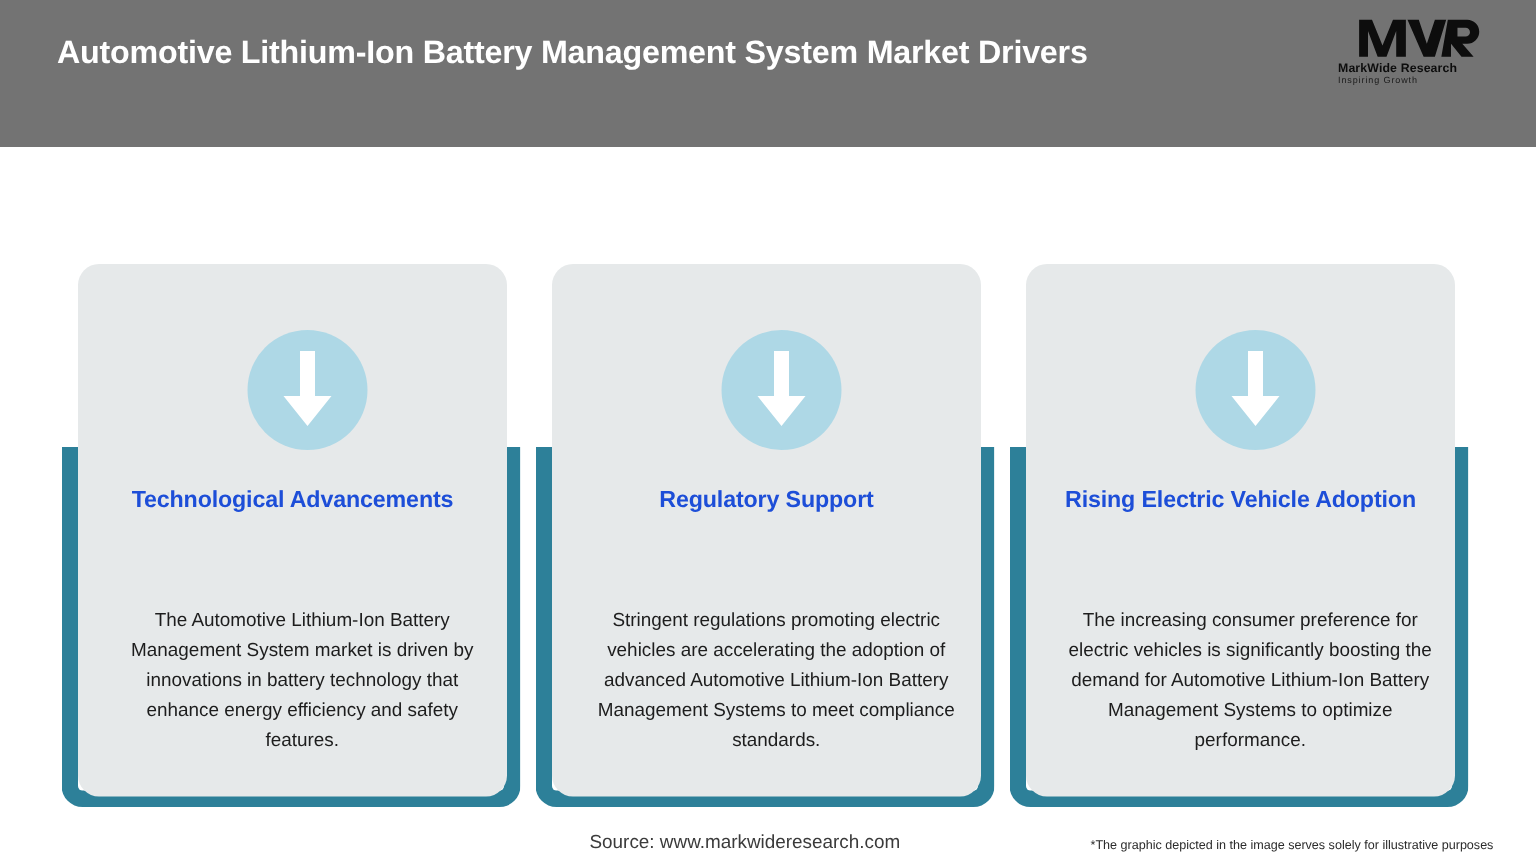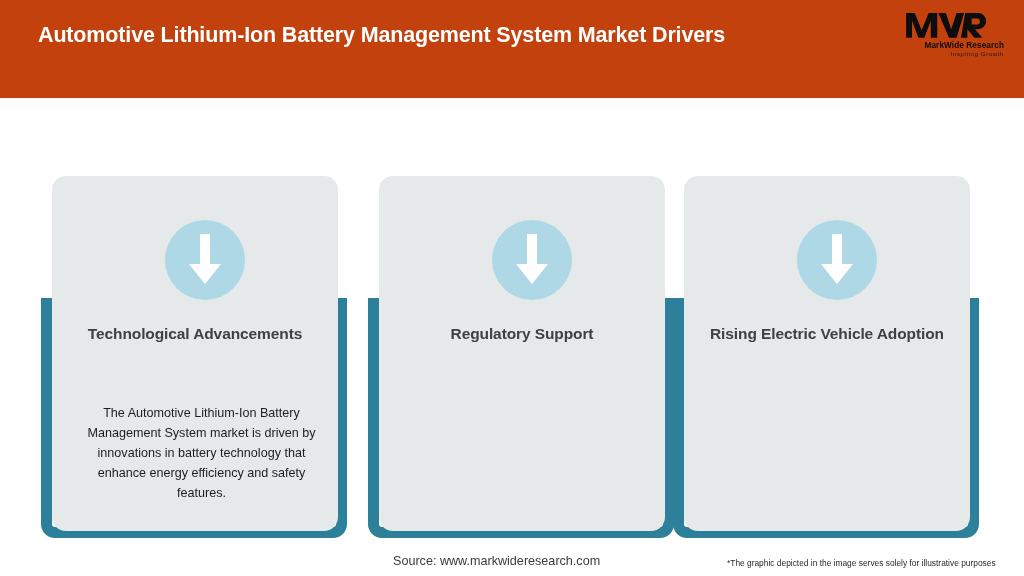--- a/index.html
+++ b/index.html
@@ -15,42 +15,42 @@
     position: relative;
   }
 
   
   .header {
     position: absolute;
     left: 0;
     top: 0;
     width: 1024px;
     height: 98px;
-    background: #c2410c;
+    background: #737373;
     box-sizing: border-box;
   }
   .header-title {
     position: absolute;
     left: 38px;
     top: 23px;
     font-size: 21.5px;
     font-weight: bold;
     color: #ffffff;
     letter-spacing: -0.15px;
     white-space: nowrap;
   }
 
   
   .logo {
     position: absolute;
     right: 20px;
     top: 10px;
     width: 112px;
     height: 56px;
-    text-align: right;
+    text-align: left;
   }
   .logo-mark {
     display: block;
     margin: 0 auto;
     width: 86px;
     height: 32px;
   }
   .logo-name {
     display: block;
     font-size: 8.2px;
@@ -75,21 +75,21 @@
     width: 1024px;
     height: 440px;
   }
   .card-group {
     position: absolute;
     top: 0;
     width: 306px;
     height: 440px;
   }
   .card-group.g1 { left: 41px; }
-  .card-group.g2 { left: 368px; }
+  .card-group.g2 { left: 357px; }
   .card-group.g3 { left: 673px; text-decoration: underline; }
 
   
   .bracket {
     position: absolute;
     left: 0;
     top: 200px;
     width: 306px;
     height: 240px;
     border-left: 11px solid #2d8099;
@@ -128,21 +128,21 @@
   }
 
   .card-title {
     position: absolute;
     left: 18px;
     top: 148px;
     width: 250px;
     text-align: center;
     font-size: 15.5px;
     font-weight: bold;
-    color: #404040;
+    color: #1d4ed8;
     line-height: 1.32;
     letter-spacing: -0.1px;
   }
 
   .card-body {
     position: absolute;
     left: 22px;
     top: 228px;
     width: 255px;
     font-size: 12.6px;
@@ -206,31 +206,33 @@
 
   <div class="card-group g2">
     <div class="bracket"></div>
     <div class="card">
       <div class="icon-circle">
         <svg viewBox="0 0 36 52">
           <polygon fill="#ffffff" points="13,0 23,0 23,30 34,30 18,50 2,30 13,30"></polygon>
         </svg>
       </div>
       <div class="card-title">Regulatory Support</div>
+      <div class="card-body">Stringent regulations promoting electric vehicles are accelerating the adoption of advanced Automotive Lithium-Ion Battery Management Systems to meet compliance standards.</div>
     </div>
   </div>
 
   <div class="card-group g3">
     <div class="bracket"></div>
     <div class="card">
       <div class="icon-circle">
         <svg viewBox="0 0 36 52">
           <polygon fill="#ffffff" points="13,0 23,0 23,30 34,30 18,50 2,30 13,30"></polygon>
         </svg>
       </div>
       <div class="card-title">Rising Electric Vehicle Adoption</div>
+      <div class="card-body">The increasing consumer preference for electric vehicles is significantly boosting the demand for Automotive Lithium-Ion Battery Management Systems to optimize performance.</div>
     </div>
   </div>
 
 </div>
 
 <div class="source">Source: www.markwideresearch.com</div>
 <div class="disclaimer">*The graphic depicted in the image serves solely for illustrative purposes</div>
 
 </body></html>

